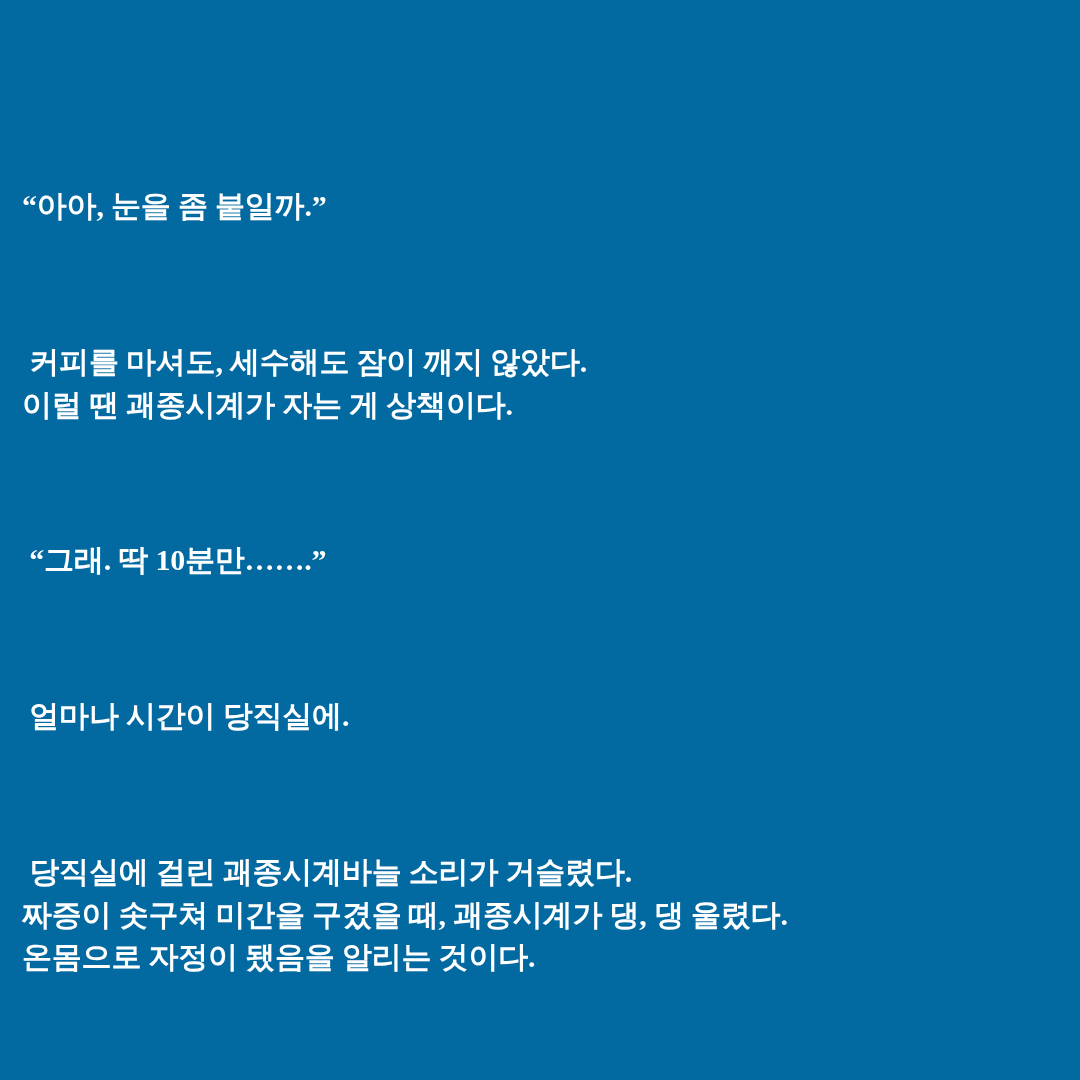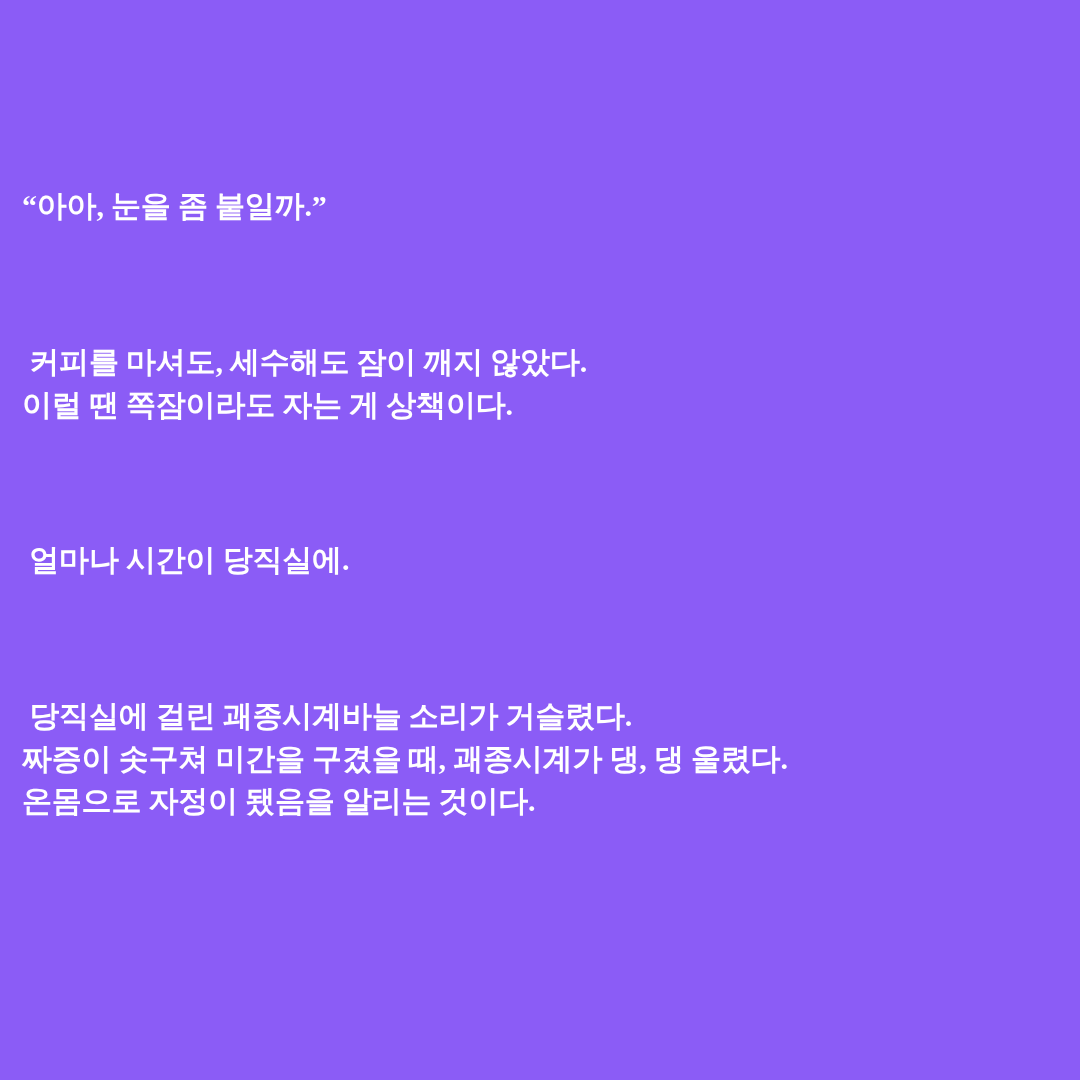--- a/index.html
+++ b/index.html
@@ -10,21 +10,21 @@
     width: 1080px;
     height: 1080px;
     background: #000000;
     font-family: "Liberation Sans", sans-serif;
     overflow: hidden;
   }
   .page {
     position: relative;
     width: 1080px;
     height: 1080px;
-    background: #8b5cf6;
+    background: #0369a1;
     box-sizing: border-box;
     padding: 100px 28px 0 22px;
   }
   .story {
     color: #ffffff;
     font-family: "Liberation Serif", serif;
     font-size: 30px;
     font-weight: 700;
     line-height: 1.42;
     letter-spacing: -0.2px;
@@ -38,21 +38,22 @@
     margin-bottom: 0;
   }
 </style>
 </head>
 <body>
 
 <div class="page">
   <div class="story">
     <p class="para">“아아, 눈을 좀 붙일까.”</p>
     <p class="para"> 커피를 마셔도, 세수해도 잠이 깨지 않았다.
-이럴 땐 쪽잠이라도 자는 게 상책이다.</p>
+이럴 땐 괘종시계가 자는 게 상책이다.</p>
+    <p class="para"> “그래. 딱 10분만…….”</p>
     <p class="para"> 얼마나 시간이 당직실에.</p>
     <p class="para"> 당직실에 걸린 괘종시계바늘 소리가 거슬렸다.
 짜증이 솟구쳐 미간을 구겼을 때, 괘종시계가 댕, 댕 울렸다.
 온몸으로 자정이 됐음을 알리는 것이다.</p>
     
     
   </div>
 </div>
 
 </body></html>

